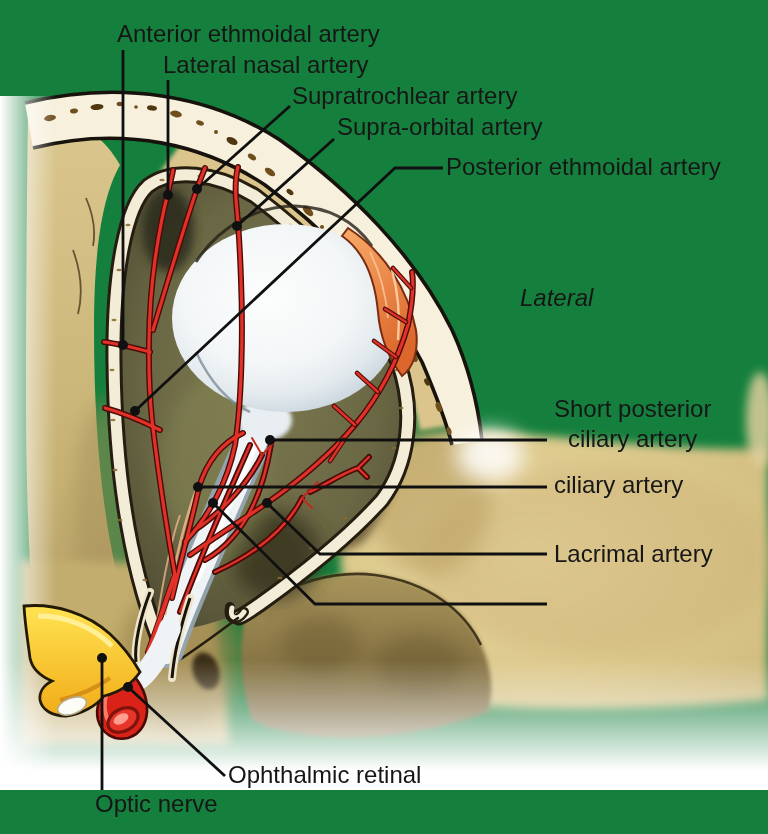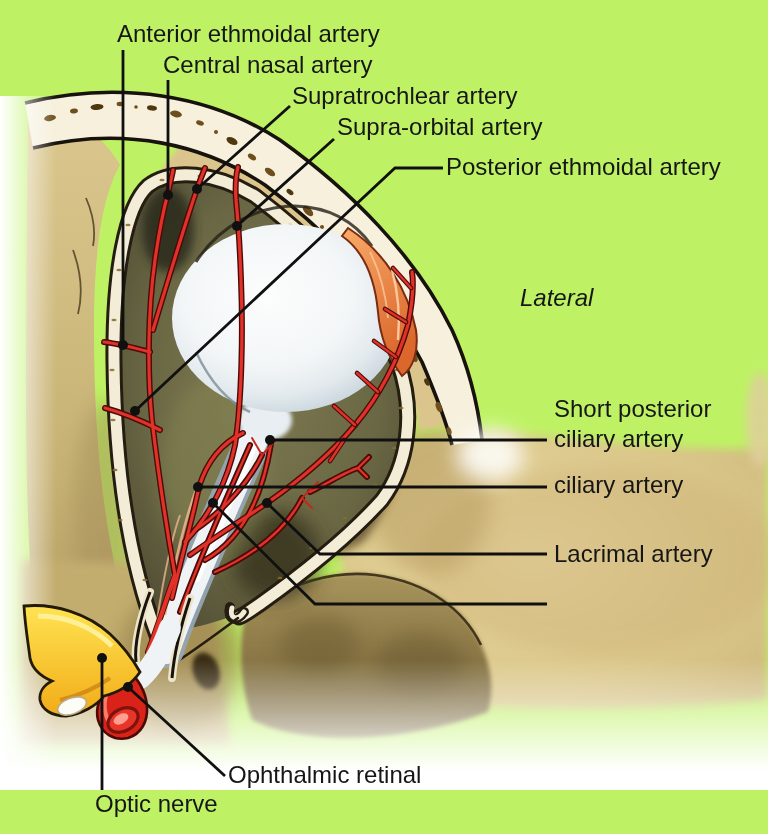--- a/index.html
+++ b/index.html
@@ -1,21 +1,21 @@
 <!DOCTYPE html>
 <html><head>
 <meta charset="utf-8">
 <style>
   html,body{margin:0;padding:0;background:#fff;}
-  #stage{position:relative;width:768px;height:834px;background:#bef264;overflow:hidden;
+  #stage{position:relative;width:768px;height:834px;background:#15803d;overflow:hidden;
          font-family:"Liberation Sans","DejaVu Sans",sans-serif;}
   #art{position:absolute;left:0;top:0;}
   .lbl{position:absolute;font-size:24px;line-height:28px;color:var(--label-color,#161616);
        white-space:nowrap;letter-spacing:0;}
-  .lbl.two{line-height:30px;}
+  .lbl.two{line-height:30px;text-align:center;}
   .lbl.two span{display:block;}
   .lbl.italic{font-style:italic;}
 </style>
 </head>
 <body>
 
 <div id="stage" style="--label-color: #161616;">
 
 <svg id="art" width="768" height="834" viewBox="0 0 768 834">
   <defs>
@@ -319,21 +319,21 @@
         <circle cx="270" cy="440" r="5"></circle>
     <circle cx="198" cy="487" r="5"></circle>
         <circle cx="267" cy="503" r="5"></circle>
         <circle cx="213" cy="503" r="5"></circle>
     <circle cx="128" cy="687" r="5"></circle>
         <circle cx="102" cy="658" r="5"></circle>
   </g>
 </svg>
 
 <div class="lbl" style="left:117px;top:20px">Anterior ethmoidal artery</div>
-<div class="lbl" style="left:163px;top:51px">Central nasal artery</div>
+<div class="lbl" style="left:163px;top:51px">Lateral nasal artery</div>
 <div class="lbl" style="left:337px;top:113px">Supra-orbital artery</div>
 <div class="lbl" style="left:292px;top:82px">Supratrochlear artery</div>
 <div class="lbl" style="left:446px;top:153px">Posterior ethmoidal artery</div>
 <div class="lbl italic" style="left:520px;top:284px">Lateral</div>
 
 <div class="lbl two" style="left:554px;top:394px">
   <span>Short posterior</span>
   <span>ciliary artery</span>
 </div>
 <div class="lbl two" style="left:554px;top:470px">

